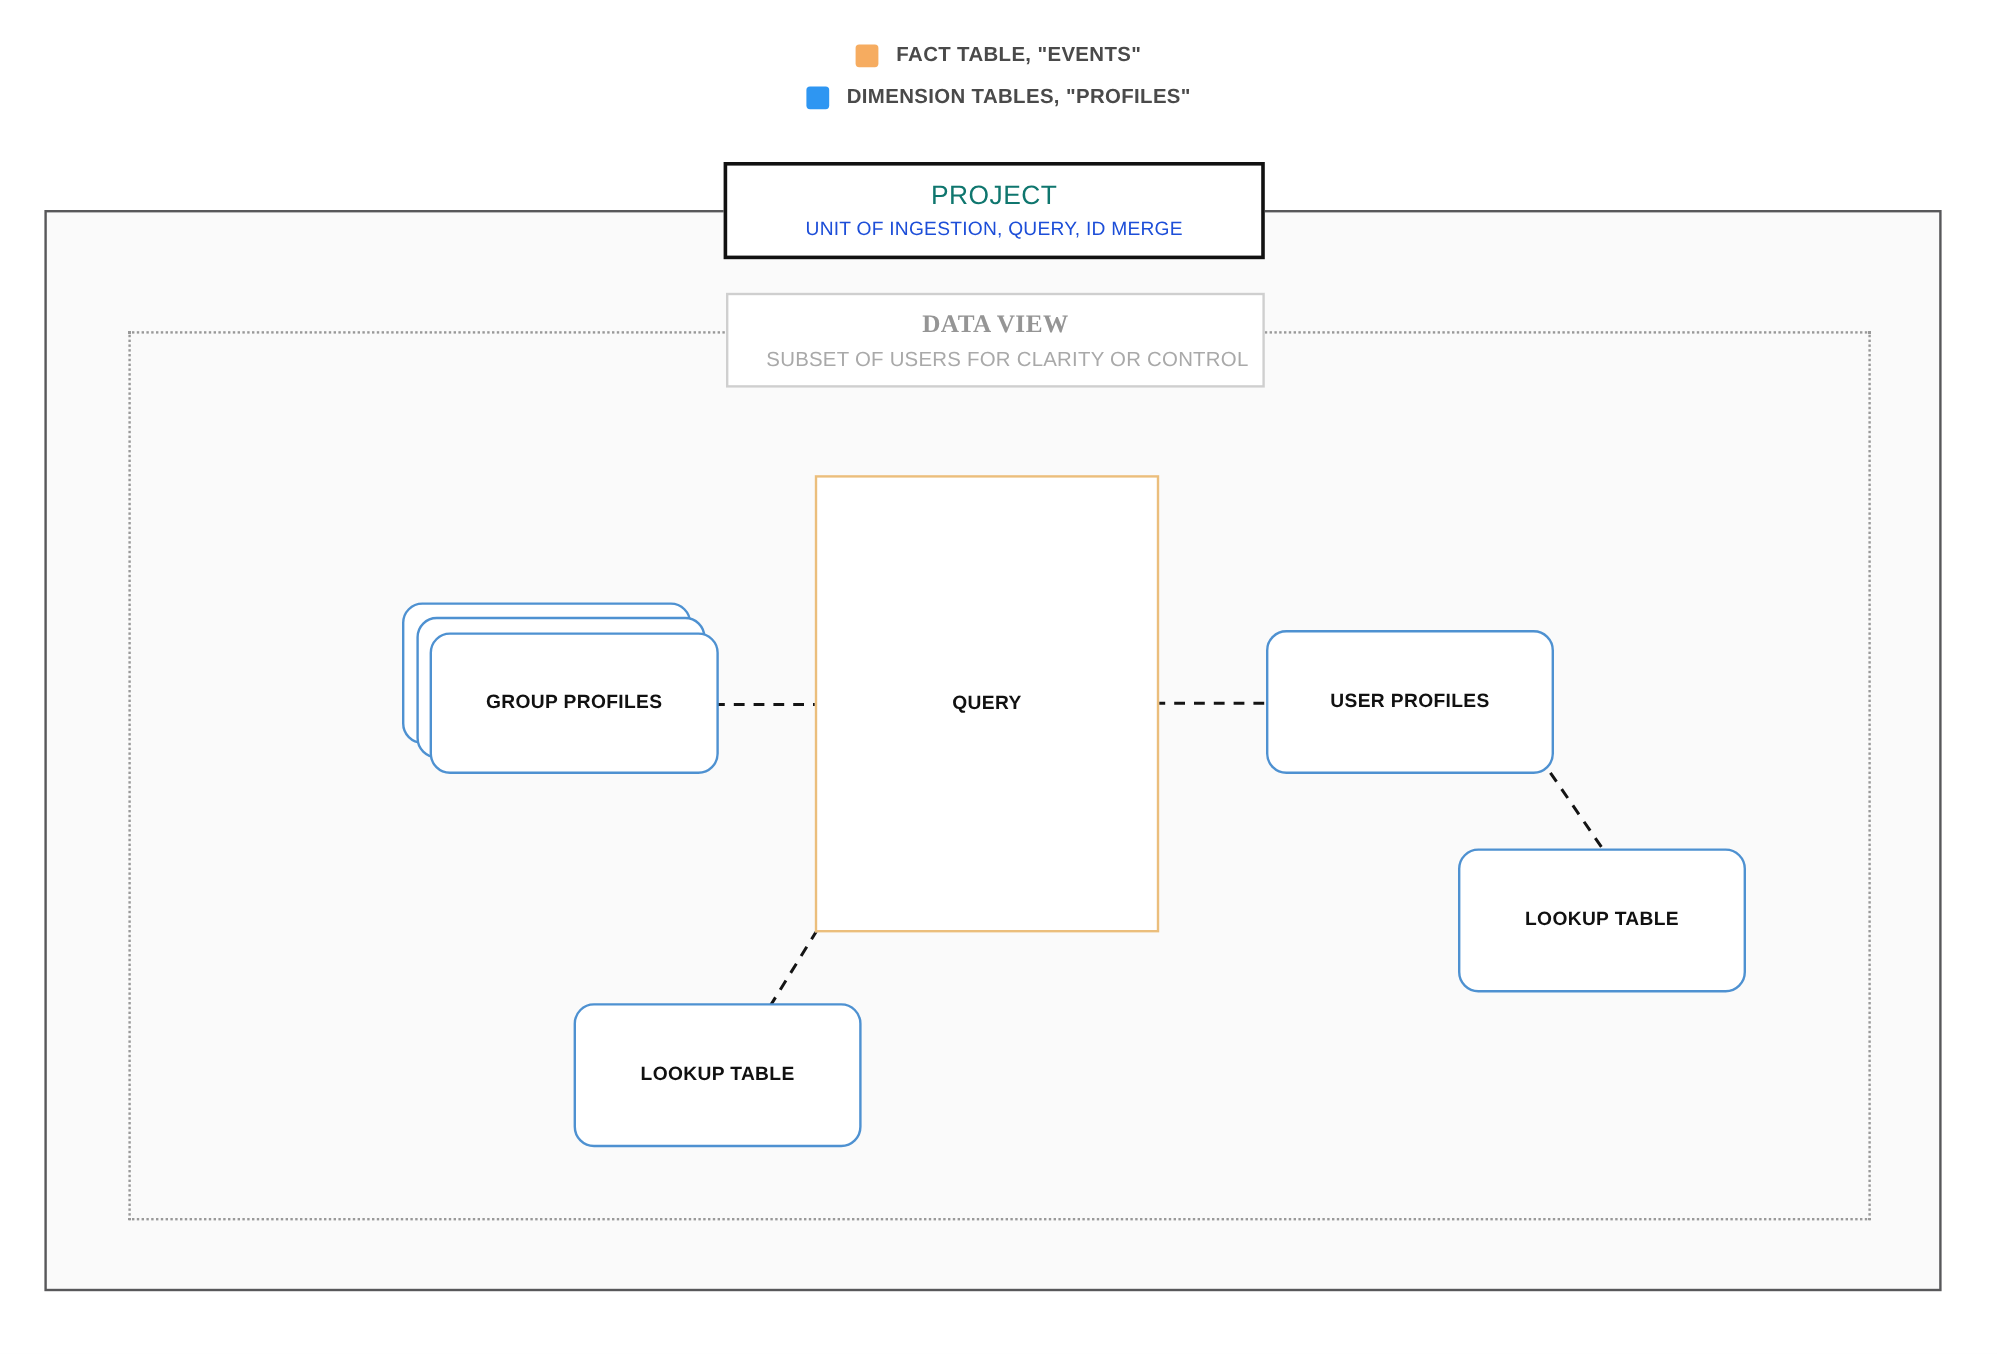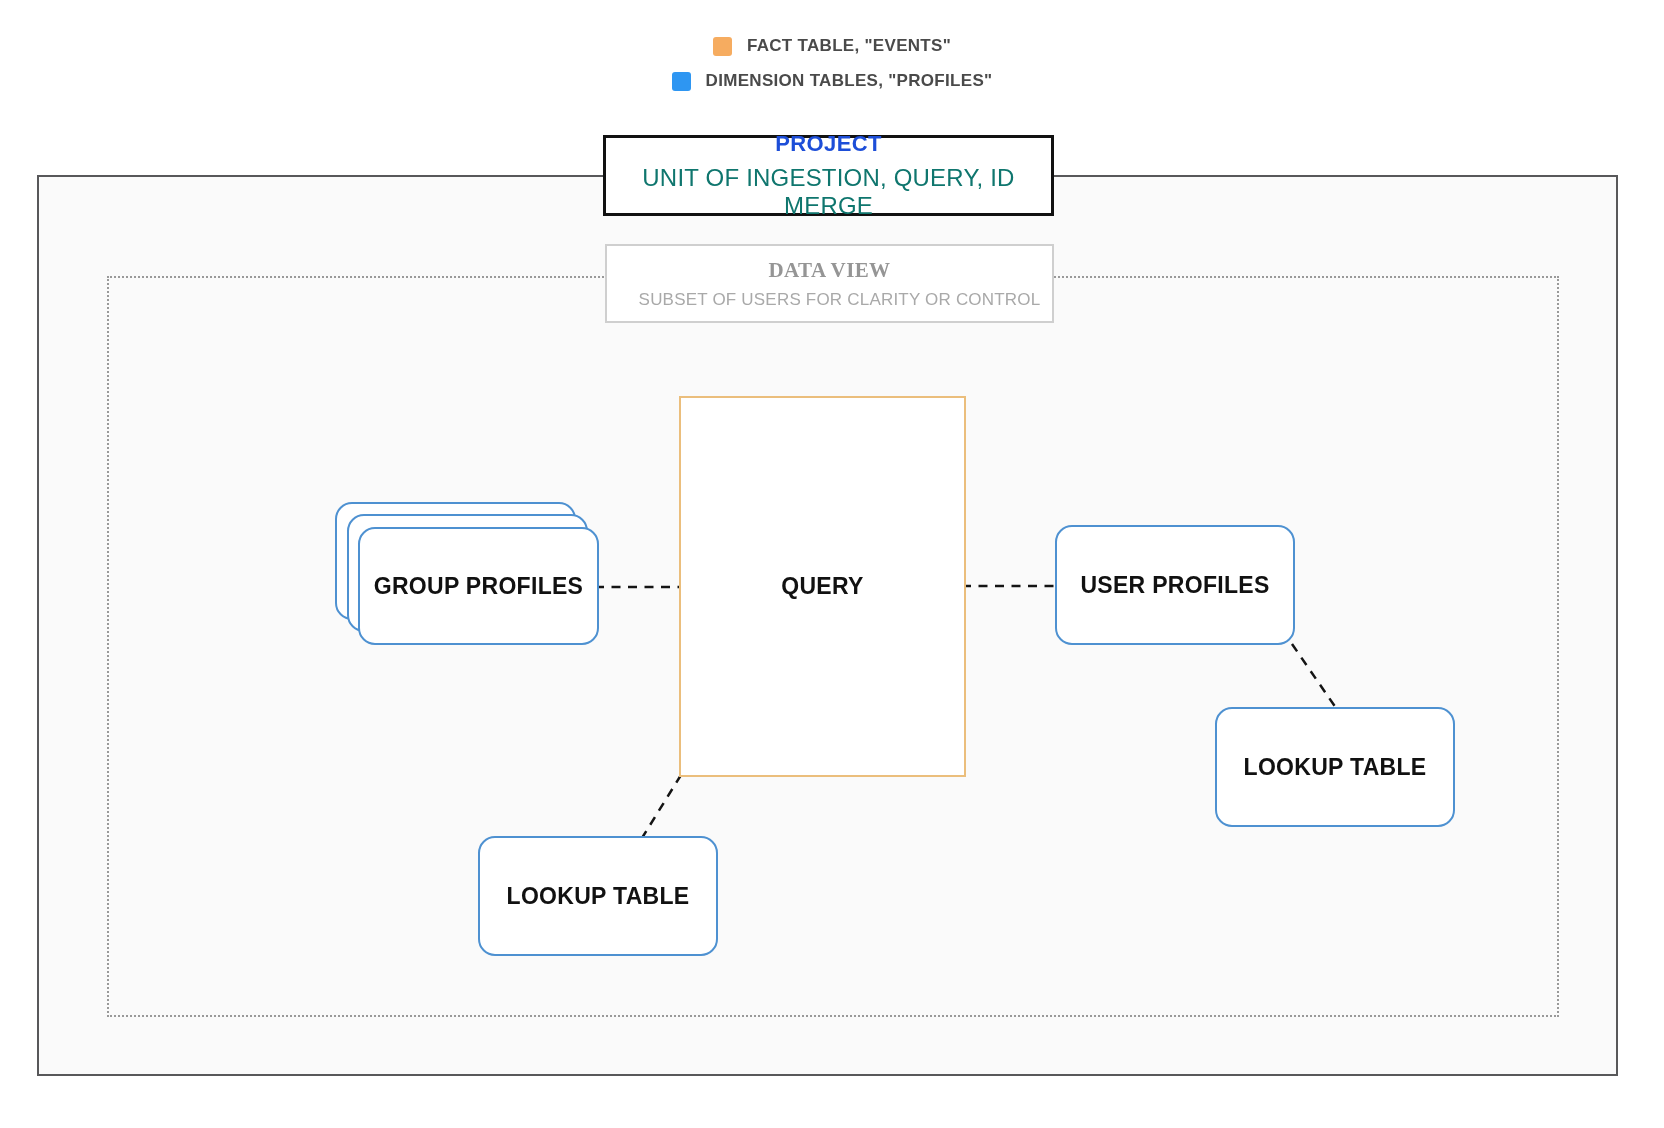--- a/index.html
+++ b/index.html
@@ -72,22 +72,22 @@
     gap: 7px;
     text-align: center;
     background: #ffffff;
   }
   .project-box {
     left: 603px; top: 135px;
     width: 451px; height: 81px;
     border: 3px solid #111111;
     z-index: 5;
   }
-  .project-title { font-size: 22px; font-weight: 700; color: #1d4ed8; letter-spacing: 0.4px; }
-  .project-subtitle { font-size: 24px; color: #0f766e; letter-spacing: 0.2px; }
+  .project-title { font-size: 22px; font-weight: 400; color: #0f766e; letter-spacing: 0.4px; }
+  .project-subtitle { font-size: 16px; color: #1d4ed8; letter-spacing: 0.2px; }
 
   .dataview-box {
     left: 605px; top: 244px;
     width: 449px; height: 79px;
     border: 2px solid #cfcfcf;
     z-index: 4;
   }
   .dataview-title { font-size: 21px; font-weight: 700; color: #959595; letter-spacing: 0.4px; font-family: Liberation Serif, serif; }
   .dataview-subtitle { font-size: 17px; color: #a9a9a9; letter-spacing: 0.2px; margin-left: 20px; }
 
@@ -108,21 +108,21 @@
   
   .node {
     position: absolute;
     display: flex;
     align-items: center;
     justify-content: center;
     background: #ffffff;
     text-align: center;
   }
   .node-label {
-    font-size: 23px;
+    font-size: 16px;
     font-weight: 700;
     color: #111111;
     letter-spacing: 0.3px;
     white-space: nowrap;
   }
 
   .events-box {
     left: 679px; top: 396px;
     width: 287px; height: 381px;
     border: 2px solid #ebbe7c;

